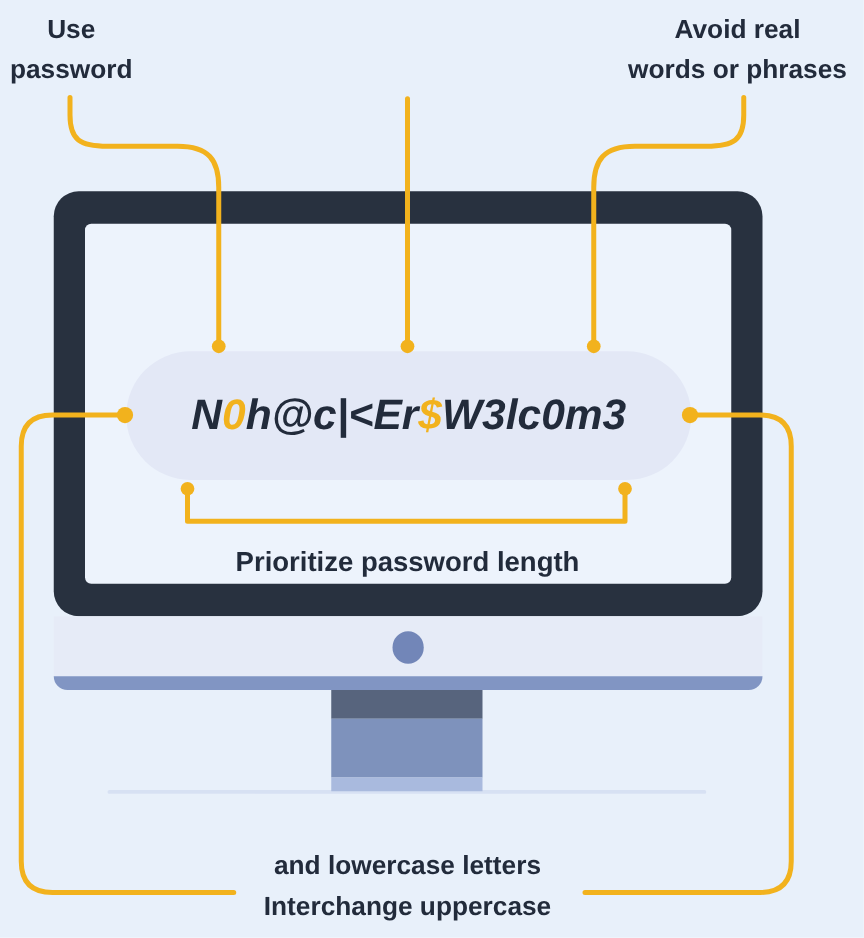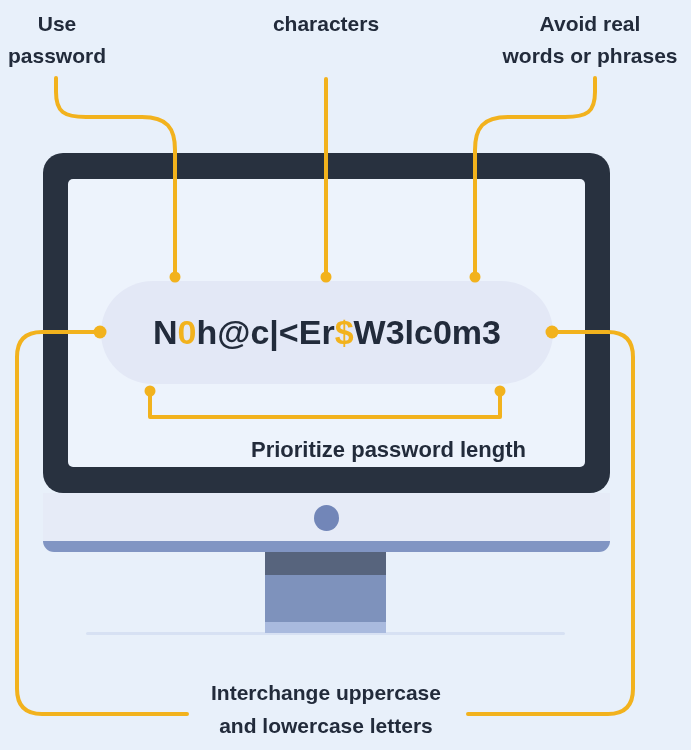--- a/index.html
+++ b/index.html
@@ -36,21 +36,21 @@
     background:#D7E1F3;border-radius:2px;
   }
   .stand-neck{position:absolute;left:265px;top:552px;width:121px;height:81px;}
   .neck-shadow{position:absolute;left:0;top:0;width:100%;height:23px;background:#57647D;}
   .neck-mid{position:absolute;left:0;top:23px;width:100%;height:47px;background:#7E92BC;}
   .neck-foot{position:absolute;left:0;top:70px;width:100%;height:11px;background:#A9BADE;}
   
   .password-pill{
     position:absolute;left:101px;top:281px;width:452px;height:103px;
     background:var(--pill,#E3E8F6);border-radius:52px;
-    display:flex;align-items:center;justify-content:center;
+    display:flex;align-items:center;justify-content:center;font-style:italic;
   }
   .password-text{
     font-size:34px;font-weight:700;color:var(--text,#222B3B);
     letter-spacing:0px;white-space:pre;
   }
   .password-text .hl{color:var(--accent,#F2B21D);}
   
   .connectors{
     position:absolute;left:0;top:0;width:691px;height:750px;
     pointer-events:none;z-index:10;
@@ -58,21 +58,21 @@
   .connectors path{fill:none;stroke:var(--accent,#F2B21D);stroke-width:4;stroke-linecap:round;stroke-linejoin:round;}
   .connectors circle{fill:var(--accent,#F2B21D);}
   
   .callout{
     position:absolute;z-index:20;text-align:center;
     color:var(--text,#222B3B);font-size:21px;font-weight:600;line-height:32px;
   }
   .callout-use{left:0px;top:8px;width:114px;}
   .callout-include{left:226px;top:8px;width:200px;}
   .callout-avoid{left:470px;top:8px;width:240px;}
-  .callout-prioritize{left:126px;top:434px;width:400px;font-size:22px;text-align:right;}
+  .callout-prioritize{left:126px;top:434px;width:400px;font-size:22px;}
   .callout-interchange{left:176px;top:676px;width:300px;line-height:33px;}
 </style>
 </head>
 <body>
 
 <div class="canvas">
 
   <div class="monitor-frame">
     <div class="monitor-screen"></div>
   </div>
@@ -110,25 +110,24 @@
 
     <path d="M552,332 H608 Q633,332 633,357 V689 Q633,714 608,714 H468"></path>
     <circle cx="552" cy="332" r="6.5"></circle>
   </svg>
 
   <div class="callout callout-use">
     <div>Use</div>
     <div>password</div>
   </div>
   <div class="callout callout-include">
-    <div>characters</div>
   </div>
   <div class="callout callout-avoid">
     <div>Avoid real</div>
     <div>words or phrases</div>
   </div>
   <div class="callout callout-prioritize">Prioritize password length</div>
   <div class="callout callout-interchange">
+    <div>and lowercase letters</div>
     <div>Interchange uppercase</div>
-    <div>and lowercase letters</div>
   </div>
 
 </div>
 
 </body></html>

